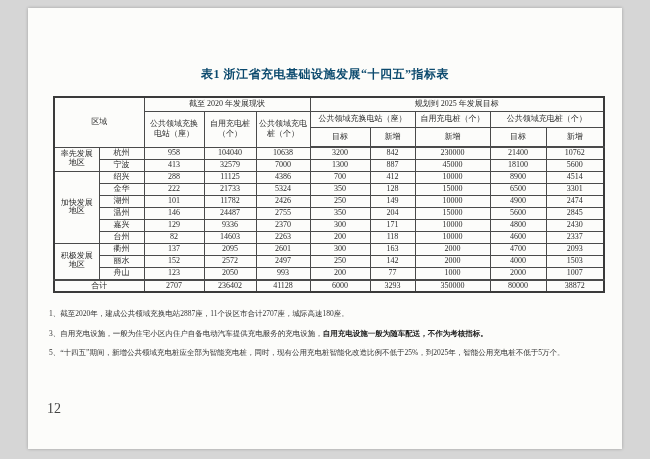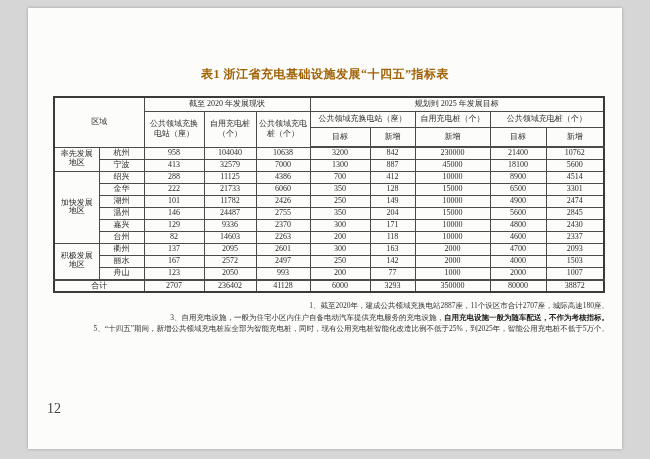--- a/index.html
+++ b/index.html
@@ -8,21 +8,21 @@
     width:650px; height:459px; position:relative; overflow:hidden;
     background:#d6d6d6;
     font-family:"Liberation Serif","DejaVu Serif",serif;
   }
   .page {
     position:absolute; left:28px; top:8px; width:594px; height:441px;
     background:#fcfcfa; box-shadow:0 0 3px rgba(0,0,0,.25);
   }
   .doc-title {
     position:absolute; top:58px; left:0; width:100%;
-    text-align:center; font-weight:bold; font-size:12px; color:#a16207;
+    text-align:center; font-weight:bold; font-size:12px; color:#0c4a6e;
     letter-spacing:0.5px;
   }
   table.indicator {
     position:absolute; left:25px; top:88px; width:550px;
     border-collapse:collapse; table-layout:fixed;
     font-size:8px; color:#2b2b2b; border:2px solid #3a3a3a;
   }
   .indicator th, .indicator td {
     border:1px solid #4a4a4a; text-align:center; vertical-align:middle;
     padding:1px 2px; font-weight:normal; line-height:1.25;
@@ -34,21 +34,21 @@
   .indicator tbody tr { height:12px; }
   .indicator td { line-height:1.1; }
   .h2020 { padding:2px 8px; }
   .hprivate2020 { padding:2px 6px; }
   .group-cell { padding:0 7px; line-height:1.3; }
   .total-row td { border-top-width:2px; }
   .footnotes {
     position:absolute; left:13px; top:292px; width:568px;
     font-size:7.5px; line-height:11.6px; color:#333; text-align:left;
   }
-  .footnotes p { margin:0;text-align:right; }
+  .footnotes p { margin:8px; }
   .footnotes b { font-weight:bold; color:#1e1e1e; }
   .page-number {
     position:absolute; left:19px; top:393px; font-size:14px; color:#444;
   }
 </style>
 </head>
 <body>
 
 <div class="page">
 
@@ -122,21 +122,21 @@
         <td>700</td>
         <td>412</td>
         <td>10000</td>
         <td>8900</td>
         <td>4514</td>
       </tr>
       <tr>
         <td>金华</td>
         <td>222</td>
         <td>21733</td>
-        <td>6060</td>
+        <td>5324</td>
         <td>350</td>
         <td>128</td>
         <td>15000</td>
         <td>6500</td>
         <td>3301</td>
       </tr>
       <tr>
         <td>湖州</td>
         <td>101</td>
         <td>11782</td>
@@ -187,21 +187,21 @@
         <td>2095</td>
         <td>2601</td>
         <td>300</td>
         <td>163</td>
         <td>2000</td>
         <td>4700</td>
         <td>2093</td>
       </tr>
       <tr>
         <td>丽水</td>
-        <td>167</td>
+        <td>152</td>
         <td>2572</td>
         <td>2497</td>
         <td>250</td>
         <td>142</td>
         <td>2000</td>
         <td>4000</td>
         <td>1503</td>
       </tr>
       <tr>
         <td>舟山</td>

